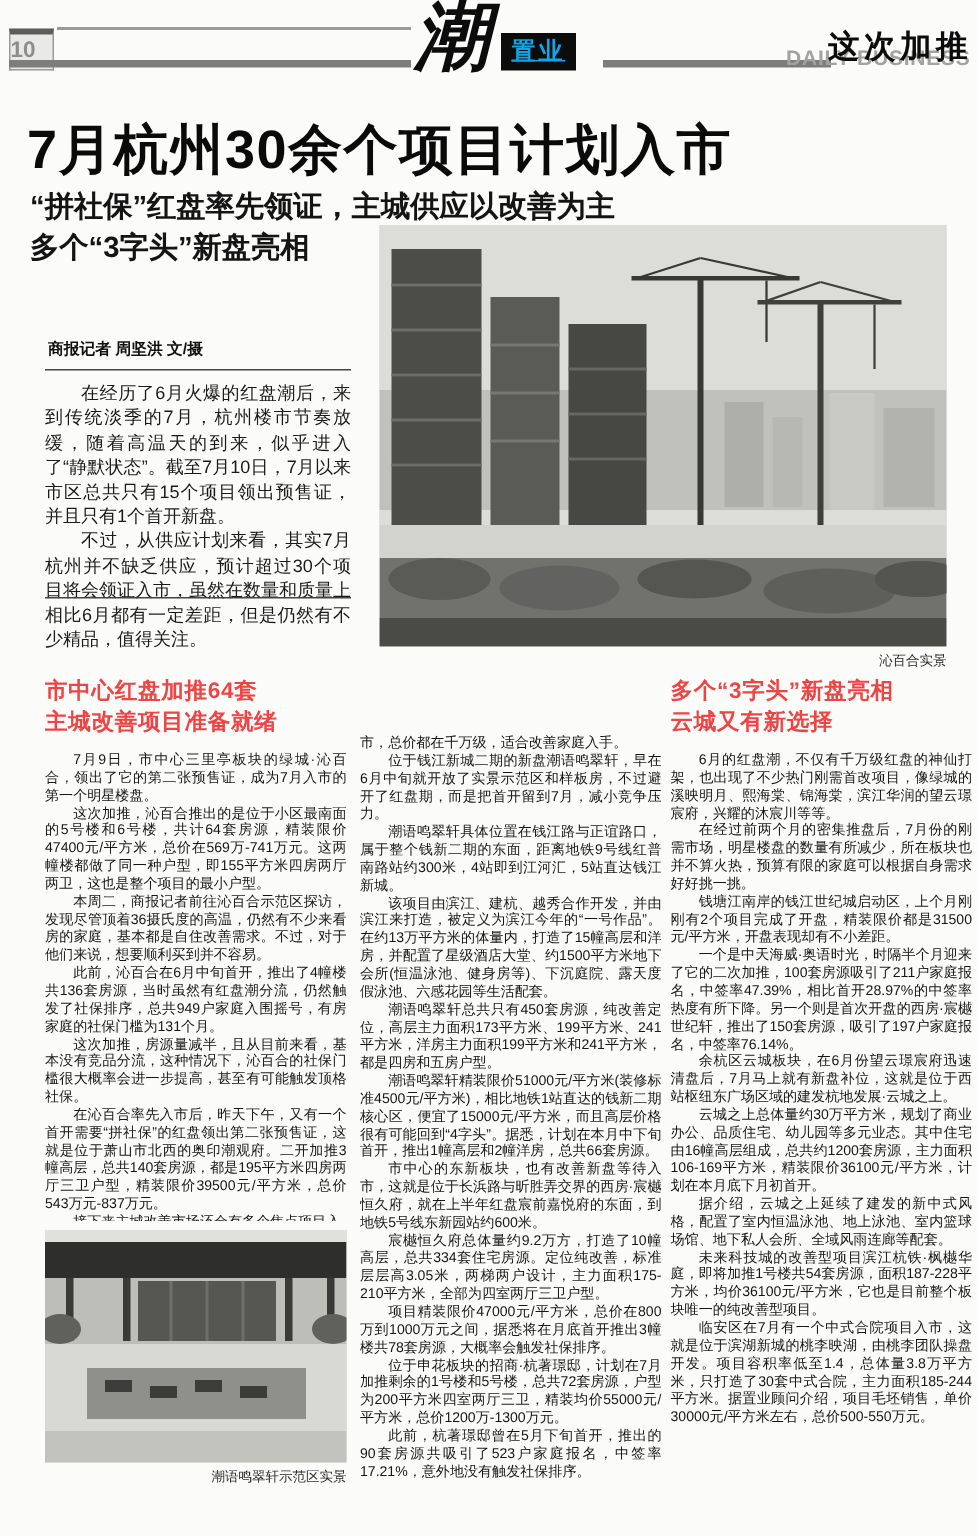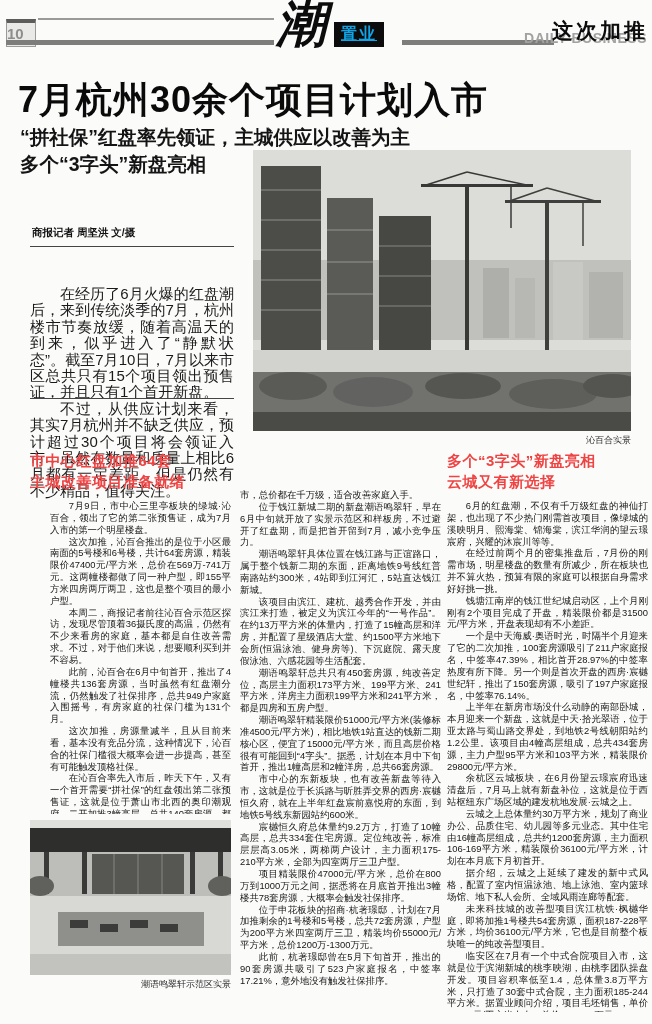--- a/index.html
+++ b/index.html
@@ -39,32 +39,32 @@
   
   .photo-main{left:253px; top:150px; width:378px; height:281px; background:#cfcfcc;}
   .photo-main svg,.photo-sec svg{display:block; width:100%; height:100%;}
   .caption-main{left:253px; top:434px; width:378px; text-align:right; font-size:9px; color:#2c2c2c;}
   .photo-sec{left:30px; top:820px; width:201px; height:155px; background:#cfcfcc;}
   .caption-sec{left:30px; top:978px; width:201px; text-align:right; font-size:9px; color:#2c2c2c;}
 
   
   .byline{left:32px; top:226px; width:202px; font-size:10.5px; font-weight:bold; color:#111;}
   .rule-byline{left:30px; top:246px; width:204px; height:1px; background:#444;}
-  .intro{left:30px; top:254px; width:204px; font-size:15px; line-height:16.4px;margin-top:32px;}
+  .intro{left:30px; top:254px; width:204px; font-size:12px; line-height:16.4px;}
   .intro p{margin:0; text-indent:2em; text-align:justify;}
   .rule-intro{left:30px; top:398px; width:204px; height:1px; background:#444;}
 
   
   .col{width:201px; overflow:hidden;}
   .col-heading{font-size:15px; font-weight:bold; line-height:21px; letter-spacing:0.5px; color:#ef4444; margin:0;}
   .body-text{font-size:9.4px; line-height:11.85px; color:#161616;}
   .body-text p{margin:0; text-indent:2em; text-align:justify;}
   .body-text p.no-indent{text-indent:0;}
   .col1{left:30px; top:450px; height:364px;}
-  .col1 .body-text{margin-top:8px;margin-left:20px;}
+  .col1 .body-text{margin-top:8px;}
   .col2{left:240px; top:489px; height:500px;}
   .col3{left:447px; top:450px; height:562px;}
   .col3 .body-text{margin-top:8px;}
 </style>
 </head>
 <body>
 
 <div class="page">
 
   <div class="abs pagenum">10</div>
@@ -195,21 +195,20 @@
   </div>
 
   <div class="abs col col3">
     <h3 class="col-heading">多个“3字头”新盘亮相</h3>
     <h3 class="col-heading">云城又有新选择</h3>
     <div class="body-text">
       <p>6月的红盘潮，不仅有千万级红盘的神仙打架，也出现了不少热门刚需首改项目，像绿城的溪映明月、熙海棠、锦海棠，滨江华润的望云璟宸府，兴耀的沐宸川等等。</p>
       <p>在经过前两个月的密集推盘后，7月份的刚需市场，明星楼盘的数量有所减少，所在板块也并不算火热，预算有限的家庭可以根据自身需求好好挑一挑。</p>
       <p>钱塘江南岸的钱江世纪城启动区，上个月刚刚有2个项目完成了开盘，精装限价都是31500元/平方米，开盘表现却有不小差距。</p>
       <p>一个是中天海威·奥语时光，时隔半个月迎来了它的二次加推，100套房源吸引了211户家庭报名，中签率47.39%，相比首开28.97%的中签率热度有所下降。另一个则是首次开盘的西房·宸樾世纪轩，推出了150套房源，吸引了197户家庭报名，中签率76.14%。</p>
-      <p>上半年在新房市场没什么动静的南部卧城，本月迎来一个新盘，这就是中天·拾光翠语，位于亚太路与蜀山路交界处，到地铁2号线朝阳站约1.2公里。该项目由4幢高层组成，总共434套房源，主力户型95平方米和103平方米，精装限价29800元/平方米。</p>
       <p>余杭区云城板块，在6月份望云璟宸府迅速清盘后，7月马上就有新盘补位，这就是位于西站枢纽东广场区域的建发杭地发展·云城之上。</p>
       <p>云城之上总体量约30万平方米，规划了商业办公、品质住宅、幼儿园等多元业态。其中住宅由16幢高层组成，总共约1200套房源，主力面积106-169平方米，精装限价36100元/平方米，计划在本月底下月初首开。</p>
       <p>据介绍，云城之上延续了建发的新中式风格，配置了室内恒温泳池、地上泳池、室内篮球场馆、地下私人会所、全域风雨连廊等配套。</p>
       <p>未来科技城的改善型项目滨江杭铁·枫樾华庭，即将加推1号楼共54套房源，面积187-228平方米，均价36100元/平方米，它也是目前整个板块唯一的纯改善型项目。</p>
       <p>临安区在7月有一个中式合院项目入市，这就是位于滨湖新城的桃李映湖，由桃李团队操盘开发。项目容积率低至1.4，总体量3.8万平方米，只打造了30套中式合院，主力面积185-244平方米。据置业顾问介绍，项目毛坯销售，单价30000元/平方米左右，总价500-550万元。</p>
     </div>
   </div>
 
 </div>
 

